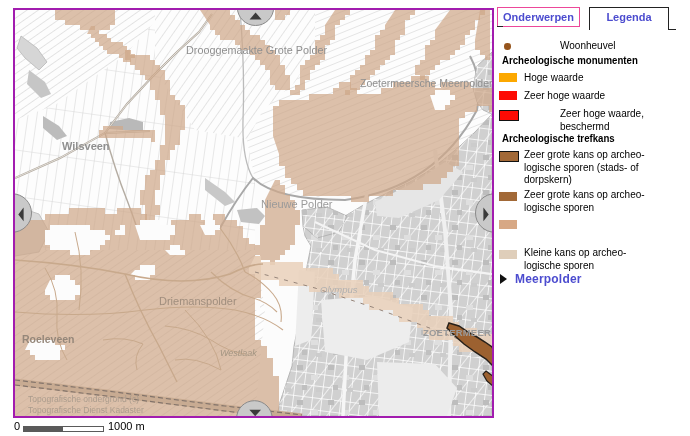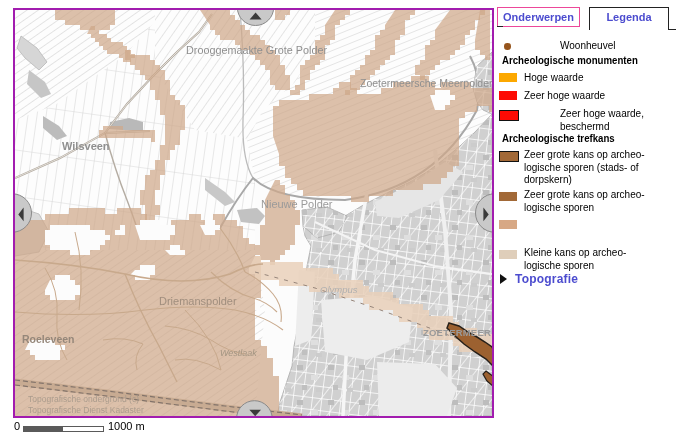--- a/index.html
+++ b/index.html
@@ -274,18 +274,18 @@
 
 <div class="sw" style="left:2px;top:220px;background:#d7a885;"></div>
 
 
 <div class="sw" style="left:2px;top:250px;background:#dfceba;"></div>
 
 <div class="lg" style="left:27px;top:247px;line-height:12.5px;">Kleine kans op archeo-<br>logische sporen</div>
 
 <div style="position:absolute;left:3px;top:274px;width:0;height:0;border-left:7px solid #111;border-top:5.5px solid transparent;border-bottom:5.5px solid transparent;"></div>
 
-<div style="position:absolute;left:18px;top:272px;font-size:12px;font-weight:bold;color:#4c4ccf;letter-spacing:0.2px;">Topografie</div>
+<div style="position:absolute;left:18px;top:272px;font-size:12px;font-weight:bold;color:#4c4ccf;letter-spacing:0.2px;">Meerpolder</div>
 </div>
 
 <div style="position:absolute;left:14px;top:420px;font-size:11px;color:#000;">0</div>
 <div style="position:absolute;left:23px;top:426px;width:40px;height:4px;background:#5a5a5a;border:1px solid #5a5a5a;"></div>
 <div style="position:absolute;left:63px;top:426px;width:40px;height:4px;background:#fff;border:1px solid #5a5a5a;border-left:none;"></div>
 <div style="position:absolute;left:108px;top:420px;font-size:11px;color:#000;">1000 m</div>
 </body></html>

